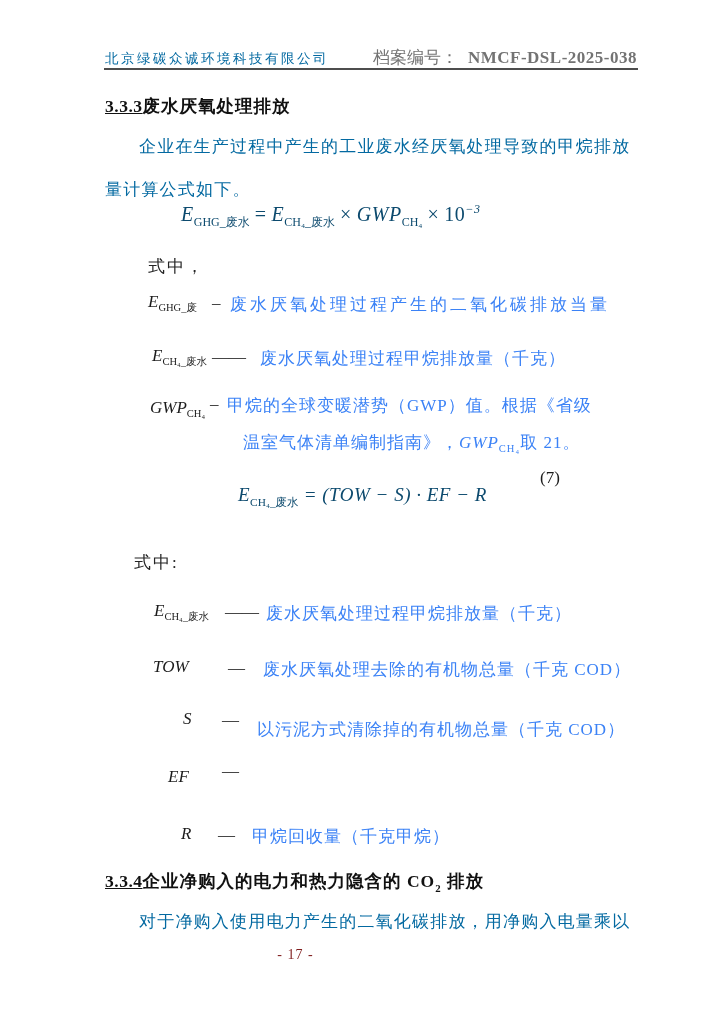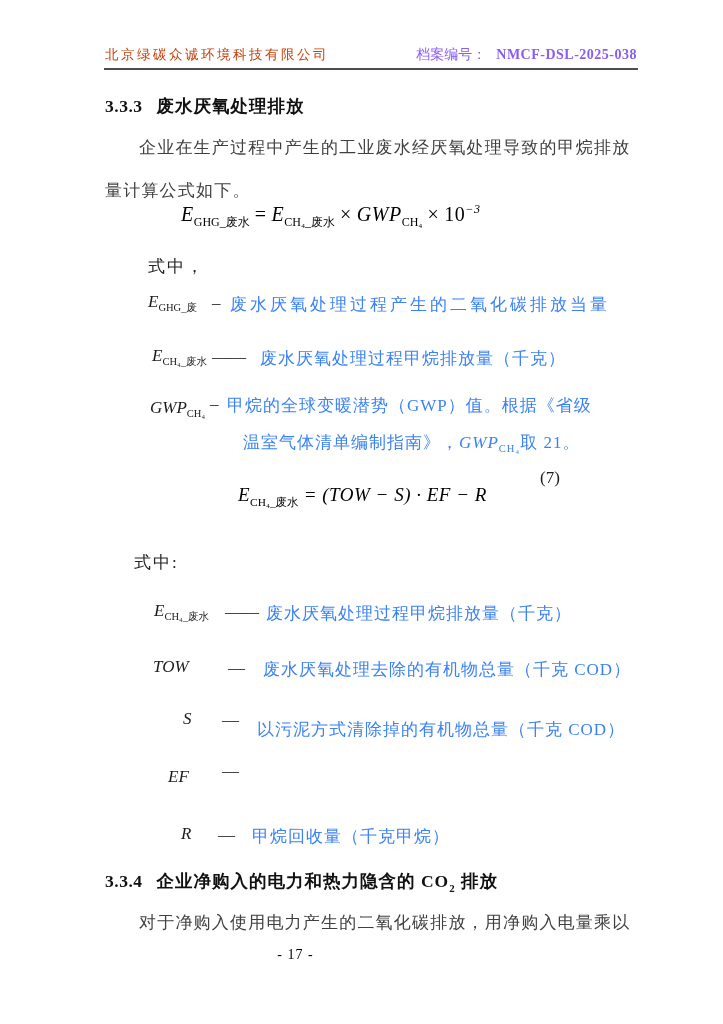--- a/index.html
+++ b/index.html
@@ -5,40 +5,40 @@
   html,body{margin:0;padding:0;background:#e8e8e8;}
   .page{
     position:relative;width:723px;height:1024px;background:#ffffff;
     font-family:"Liberation Serif","DejaVu Serif",serif;color:#1f1f1f;
     margin:0 auto;overflow:hidden;
   }
   .abs{position:absolute;white-space:nowrap;}
 
   
   .header-row{left:105px;top:46px;width:532px;display:flex;justify-content:space-between;align-items:baseline;}
-  .header-company{font-size:13.5px;letter-spacing:2.5px;color:#c2410c;}
-  .header-file{font-size:14px;color:#8b5cf6;}
+  .header-company{font-size:13.5px;letter-spacing:2.5px;color:#0369a1;}
+  .header-file{font-size:17px;color:#737373;}
   .header-file .num{letter-spacing:.5px;margin-left:10px;font-weight:600;}
   .header-rule{left:104px;top:68px;width:534px;height:2px;background:#4d4d4d;}
 
   
   .heading{font-size:17.5px;font-weight:bold;color:#111;letter-spacing:1px;}
-  .heading .sec-num{margin-right:14px;letter-spacing:.5px;}
+  .heading .sec-num{letter-spacing:.5px;text-decoration:underline;}
   .h333{left:105px;top:94px;}
   .h334{left:105px;top:869px;}
   .heading sub{font-size:.62em;}
 
   
-  .para{left:105px;width:534px;font-size:17px;letter-spacing:1.2px;line-height:43px;color:#404040;}
+  .para{left:105px;width:534px;font-size:17px;letter-spacing:1.2px;line-height:43px;color:#0369a1;font-family:Liberation Mono, monospace;}
   .p333{top:126px;}
   .p334{top:901px;}
   .indent{text-indent:34px;}
 
   
-  .formula{font-size:20px;font-style:italic;color:#000000;letter-spacing:.5px;}
+  .formula{font-size:20px;font-style:italic;color:#0c4a6e;letter-spacing:.5px;}
   .formula .rm{font-style:normal;}
   .formula sub{font-size:.60em;font-style:normal;letter-spacing:0;}
   .formula sup{font-size:.60em;}
   .f1{left:181px;top:202px;}
   .f7{left:238px;top:484px;font-size:19px;}
   .f7-num{left:540px;top:468px;font-size:17px;color:#1c1c1c;}
   .op{font-style:normal;padding:0 5px;}
 
   
   .where{font-size:17px;letter-spacing:2px;color:#242424;}
@@ -47,21 +47,21 @@
 
   
   .def-sym{font-size:17px;font-style:italic;color:#1c1c1c;}
   .def-sym sub{font-size:.62em;font-style:normal;}
   .def-dash{font-size:17px;color:#242424;}
   .def-dash.raised{transform:translateY(-7px);display:inline-block;}
   .def-desc{font-size:17px;color:#3b82f6;letter-spacing:1px;}
   .desc-wide{letter-spacing:3px;}
   .inline-math{font-style:italic;}
   .inline-math sub{font-size:.62em;font-style:normal;}
-  .footer{left:0;top:947px;width:591px;text-align:center;font-size:14px;color:#000000;letter-spacing:1px;}
+  .footer{left:0;top:947px;width:591px;text-align:center;font-size:14px;color:#7f1d1d;letter-spacing:1px;}
 </style>
 </head>
 <body>
 
 <div class="page">
 
   <div class="abs header-row">
     <span class="header-company">北京绿碳众诚环境科技有限公司</span>
     <span class="header-file"><span>档案编号：</span><span class="num">NMCF-DSL-2025-038</span></span>
   </div>

